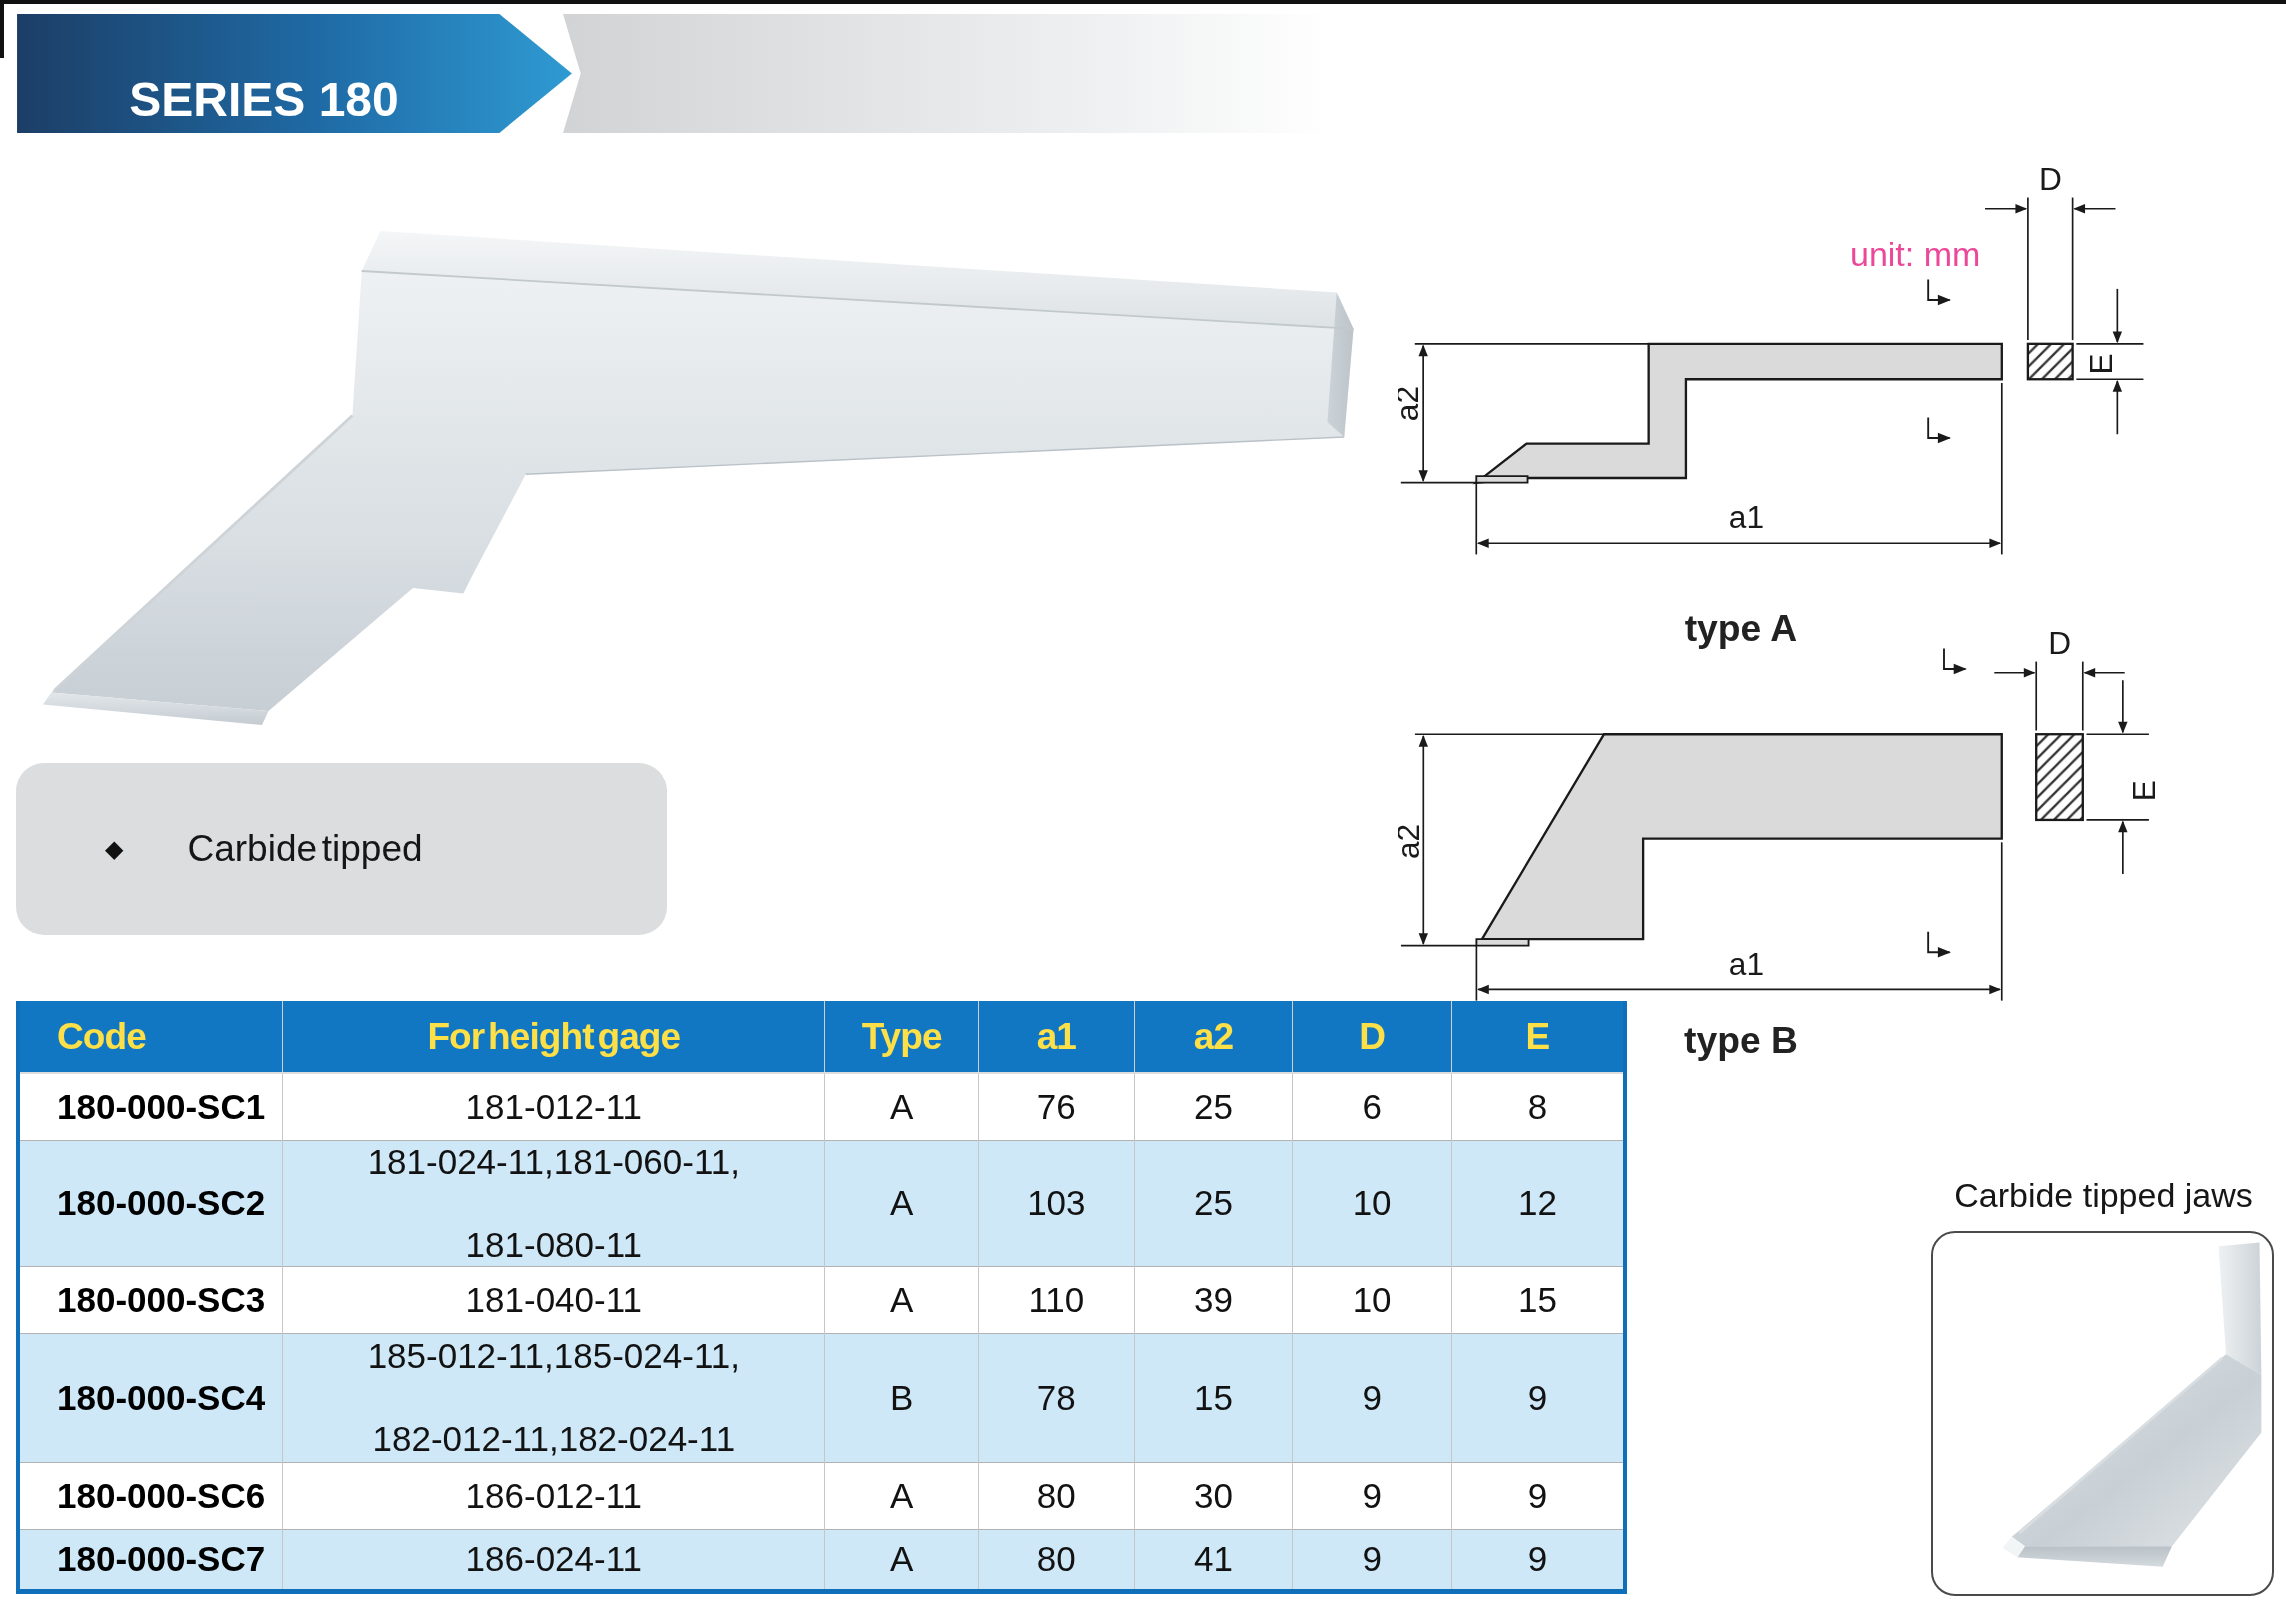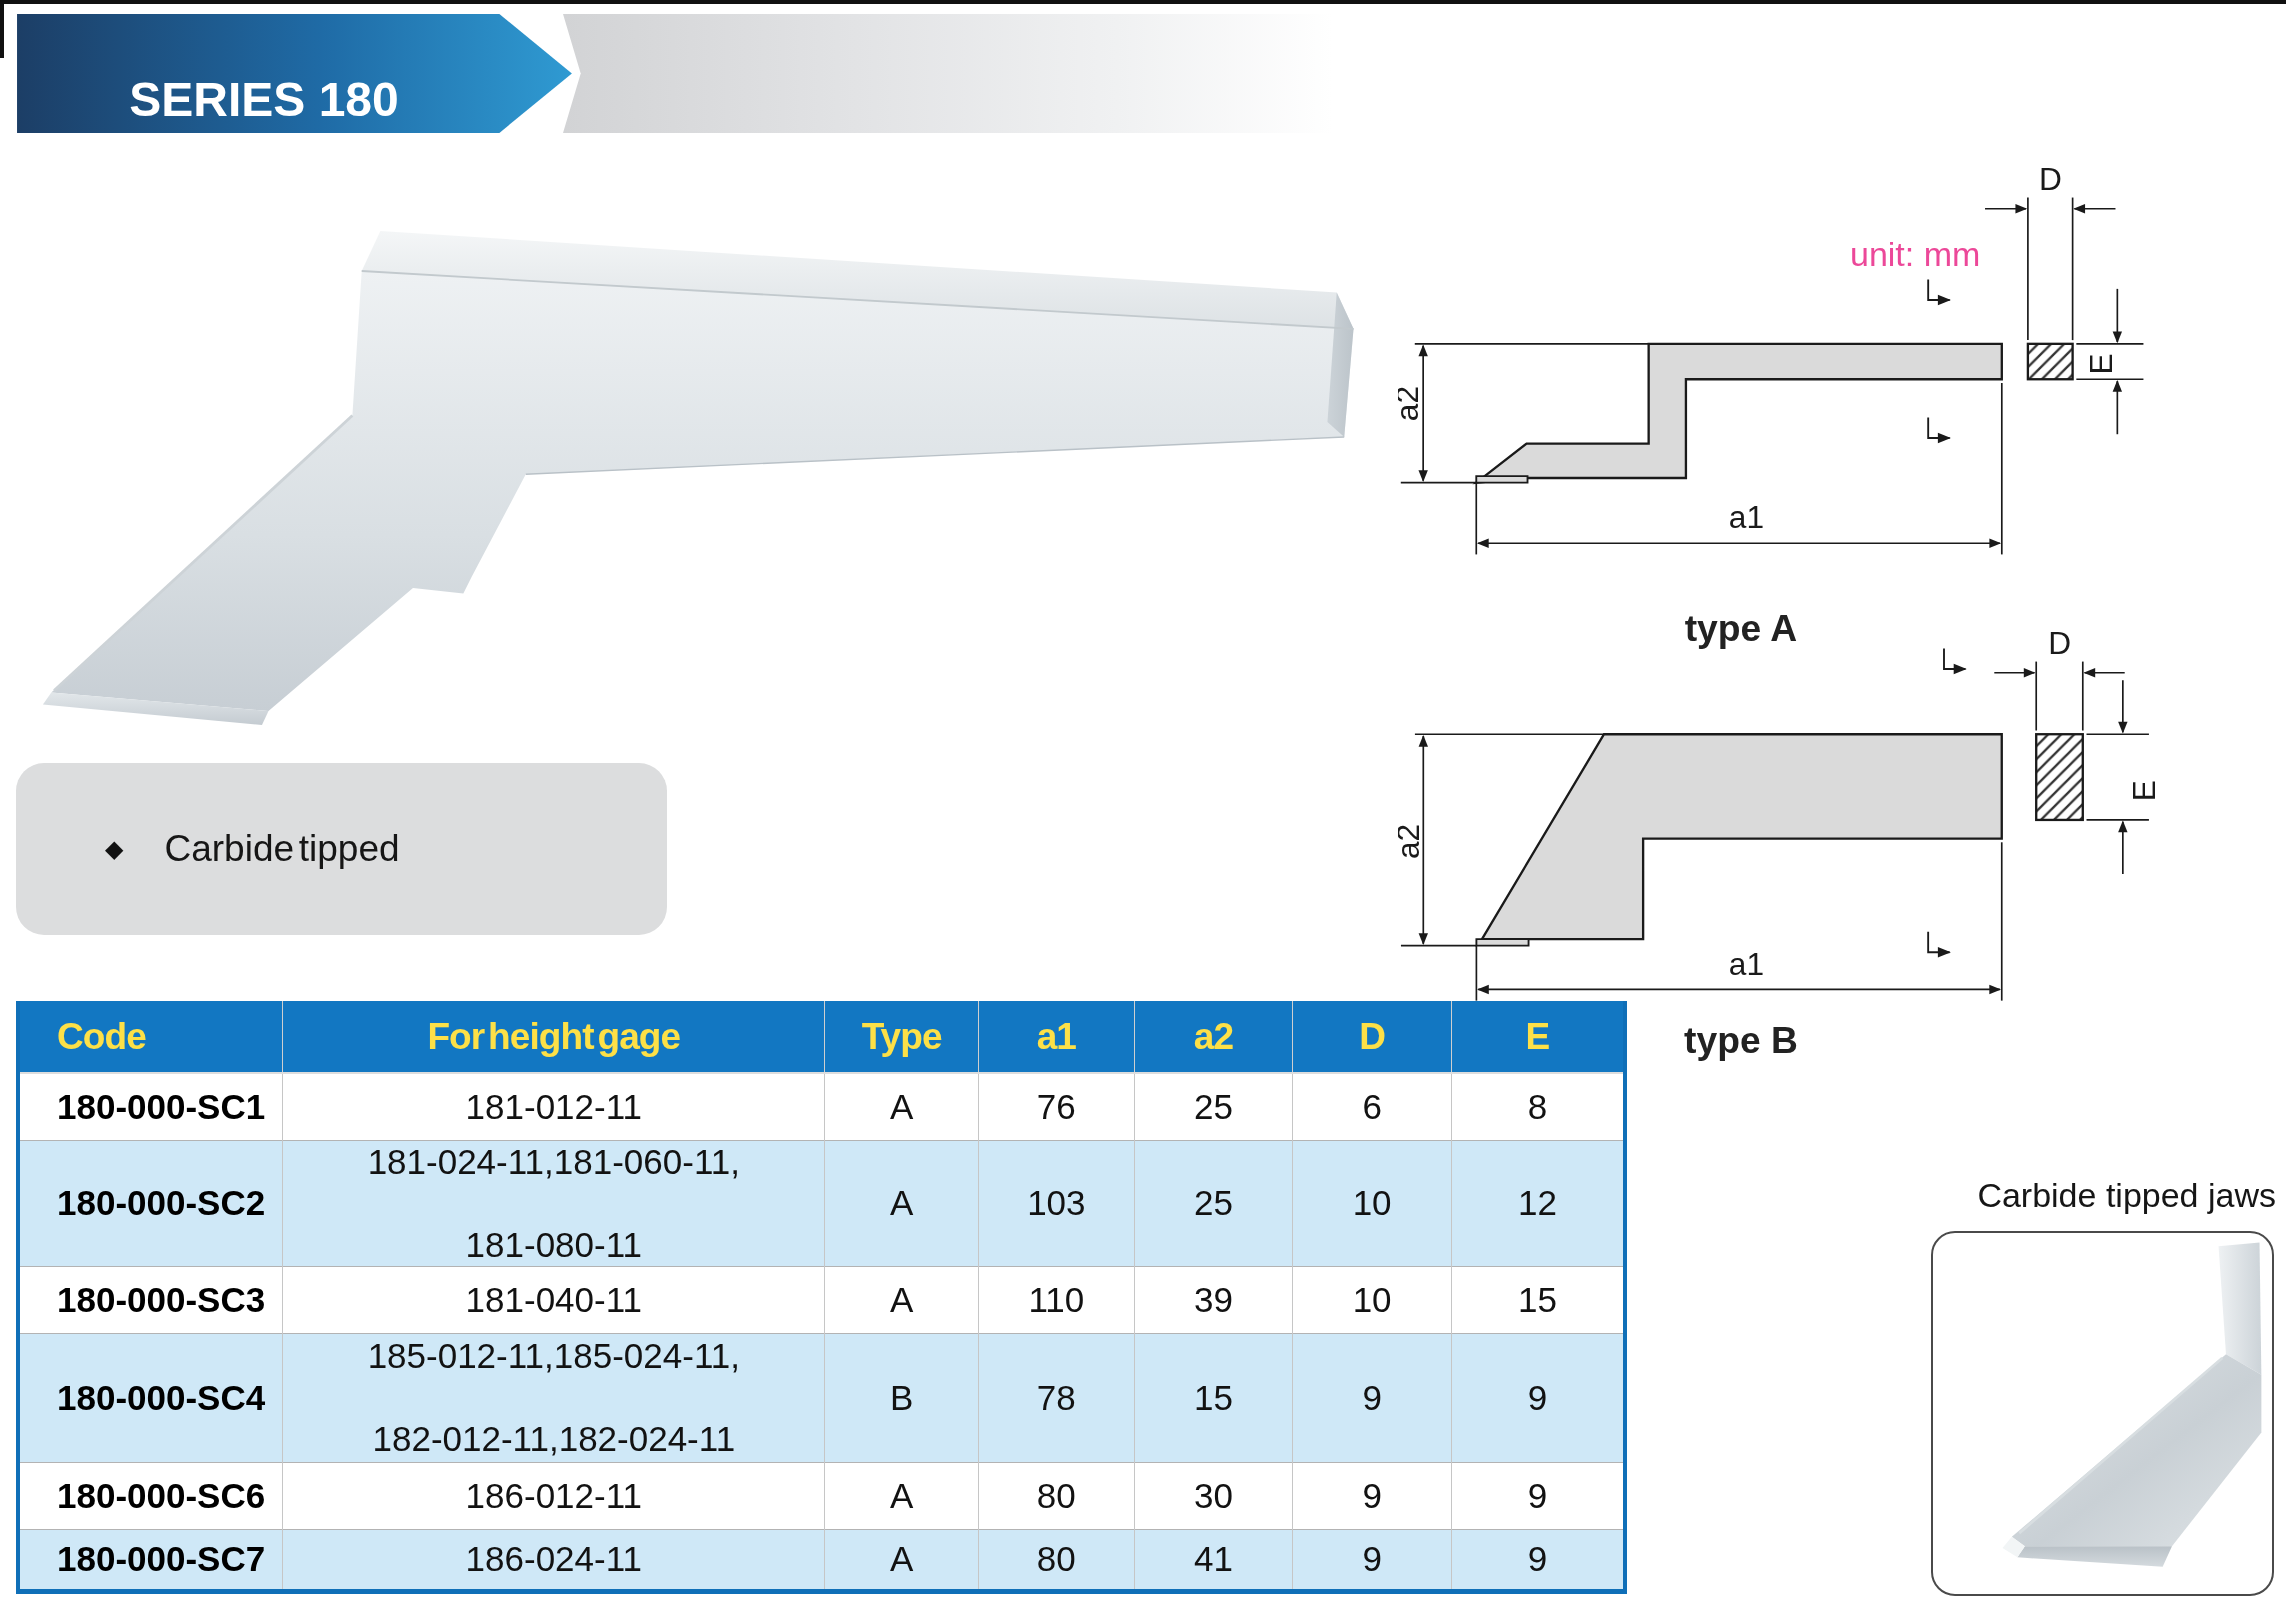--- a/index.html
+++ b/index.html
@@ -25,40 +25,40 @@
   .unitnote{position:absolute;left:1850px;top:235px;font-size:34px;color:#ec4899;}
   .diagA{position:absolute;left:1398px;top:149px;width:888px;height:522px;}
   .diagB{position:absolute;left:1398px;top:615px;width:888px;height:503px;}
   .dimtxt{font-size:34px;fill:#1a1a1a;font-family:"Liberation Sans",sans-serif;}
   .typetxt{font-size:40px;font-weight:bold;fill:#222;font-family:"Liberation Sans",sans-serif;}
 
   
   .featurebox{position:absolute;left:16px;top:763px;width:651px;height:172px;background:#dcddde;
               border-radius:28px;display:flex;align-items:center;padding-left:89px;box-sizing:border-box;}
   .featurebox .bullet{font-size:24px;color:#111;margin-right:41px;}
-  .featurebox .ftext{font-size:37px;color:#161616;word-spacing:-5.6px;}
+  .featurebox .ftext{font-size:37px;color:#161616;word-spacing:-5.6px;margin-left:23px;}
 
   
   .tablewrap{position:absolute;left:16px;top:1001px;width:1611px;
              border-left:4.7px solid #0f6fb8;border-right:4.7px solid #0f6fb8;border-bottom:5.6px solid #0f6fb8;
              box-sizing:border-box;}
   table{width:100%;border-collapse:collapse;table-layout:fixed;}
   th{background:#1277c2;color:#fde047;font-size:37px;font-weight:bold;height:69px;
      border-left:1.9px solid #cfcfcf;border-bottom:2.8px solid #dddddd;letter-spacing:-0.9px;word-spacing:-5.6px;}
   th:first-child{border-left:none;text-align:left;padding-left:37px;}
   td{font-size:35px;color:#121212;text-align:center;vertical-align:middle;
      border-left:1.9px solid #c6c6c6;border-top:1.9px solid #b3b3b3;}
   td:first-child{border-left:none;text-align:left;padding-left:37px;font-weight:bold;color:#000;margin-top:13px;}
   tr.blue{background:#cfe8f7;}
   tr.h72{height:67px;} tr.h134{height:125px;} tr.h138{height:129px;} tr.h64{height:60px;}
   .g2:empty{display:none;}
   tr.tall .g2{margin-top:43px;}
 
   
-  .jawscaption{position:absolute;left:1931px;top:1176px;width:345px;text-align:right;
+  .jawscaption{position:absolute;left:1931px;top:1176px;width:345px;text-align:center;
                font-size:34px;color:#161616;}
   .jawsbox{position:absolute;left:1931px;top:1231px;width:343px;height:365px;background:#fff;
            border:2.8px solid #4a4a4a;border-radius:24px;box-sizing:border-box;overflow:hidden;}
   .jawssvg{position:absolute;left:5.6px;top:3.7px;width:330px;height:352px;}
 </style>
 </head>
 <body>
 
 <div id="page">
 

